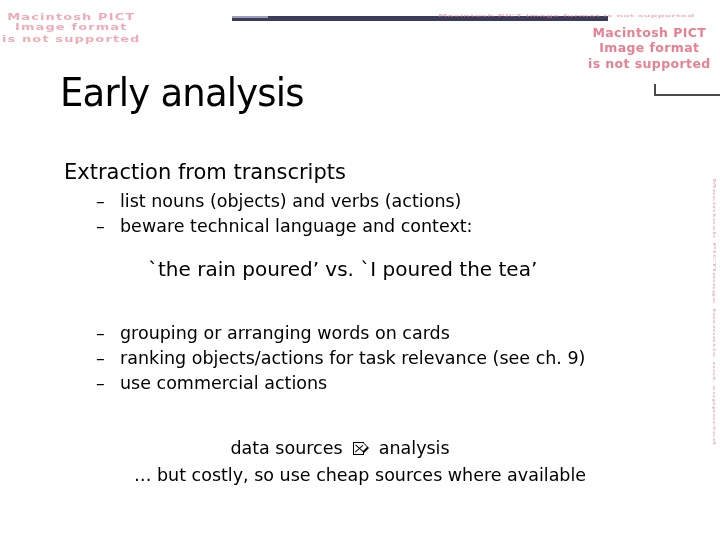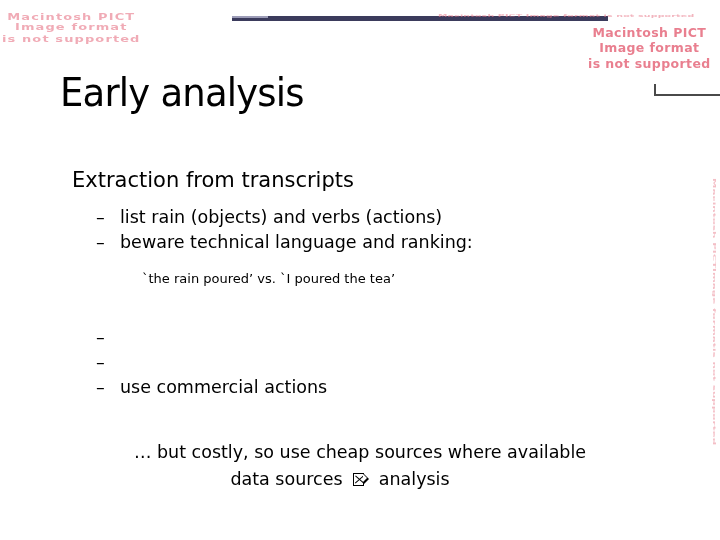--- a/index.html
+++ b/index.html
@@ -134,41 +134,41 @@
     left: 60px;
     top: 155px;
     width: 630px;
     color: #000000;
   }
 
   .lvl1 {
     font-size: 21px;
     line-height: 26px;
     white-space: nowrap;
-    margin: 12px;
+    margin: 4px;
   }
   .lvl2 {
     font-size: 17.5px;
     line-height: 25px;
     white-space: nowrap;
     margin: 0;
     padding-left: 36px;
     display: flex;
     align-items: baseline;
   }
   .lvl2 .dash {
     display: inline-block;
     width: 24px;
     flex: none;
   }
   .lvl2-cont {
-    font-size: 13px;
+    font-size: 20px;
     line-height: 24px;
     white-space: nowrap;
-    margin: 12px;
+    margin: 18px;
     padding-left: 70px;
   }
 
   .gap-sm { height: 17px; }
   .gap-md { height: 22px; }
 
   .centerish {
     font-size: 17.5px;
     line-height: 27px;
     white-space: nowrap;
@@ -252,46 +252,48 @@
   <div class="pict-edge" id="pict-edge-2">Image format</div>
   <div class="pict-edge" id="pict-edge-3">is not supported</div>
 
   <div id="slide-title">Early analysis</div>
 
   <div id="body-area">
 
     <p class="lvl1">Extraction from transcripts</p>
     <p class="lvl2">
       <span class="dash">–</span>
-      <span>list rain (objects) and verbs (actions)</span>
-    </p>
-    <p class="lvl2">
-      <span class="dash">–</span>
-      <span>beware technical language and ranking:</span>
+      <span>list nouns (objects) and verbs (actions)</span>
+    </p>
+    <p class="lvl2">
+      <span class="dash">–</span>
+      <span>beware technical language and context:</span>
     </p>
     <p class="lvl2-cont">`the rain poured’  vs.  `I poured the tea’</p>
 
     <div class="gap-md"></div>
 
     <p class="lvl2">
       <span class="dash">–</span>
-    </p>
-    <p class="lvl2">
-      <span class="dash">–</span>
+      <span>grouping or arranging words on cards</span>
+    </p>
+    <p class="lvl2">
+      <span class="dash">–</span>
+      <span>ranking objects/actions for task relevance (see ch. 9)</span>
     </p>
     <p class="lvl2">
       <span class="dash">–</span>
       <span>use commercial actions</span>
     </p>
 
     <div class="gap-md"></div>
 
 
     <div class="gap-sm"></div>
-
-    <p class="centerish wide">… but costly, so use cheap sources where available</p>
 
     <p class="centerish">
       <span>data sources </span><span class="tofu-arrow"><span class="box"></span><span class="x1"></span><span class="x2"></span><span class="tip"></span></span><span> analysis</span>
     </p>
+
+    <p class="centerish wide">… but costly, so use cheap sources where available</p>
   </div>
 
 </div>
 
 </body></html>

